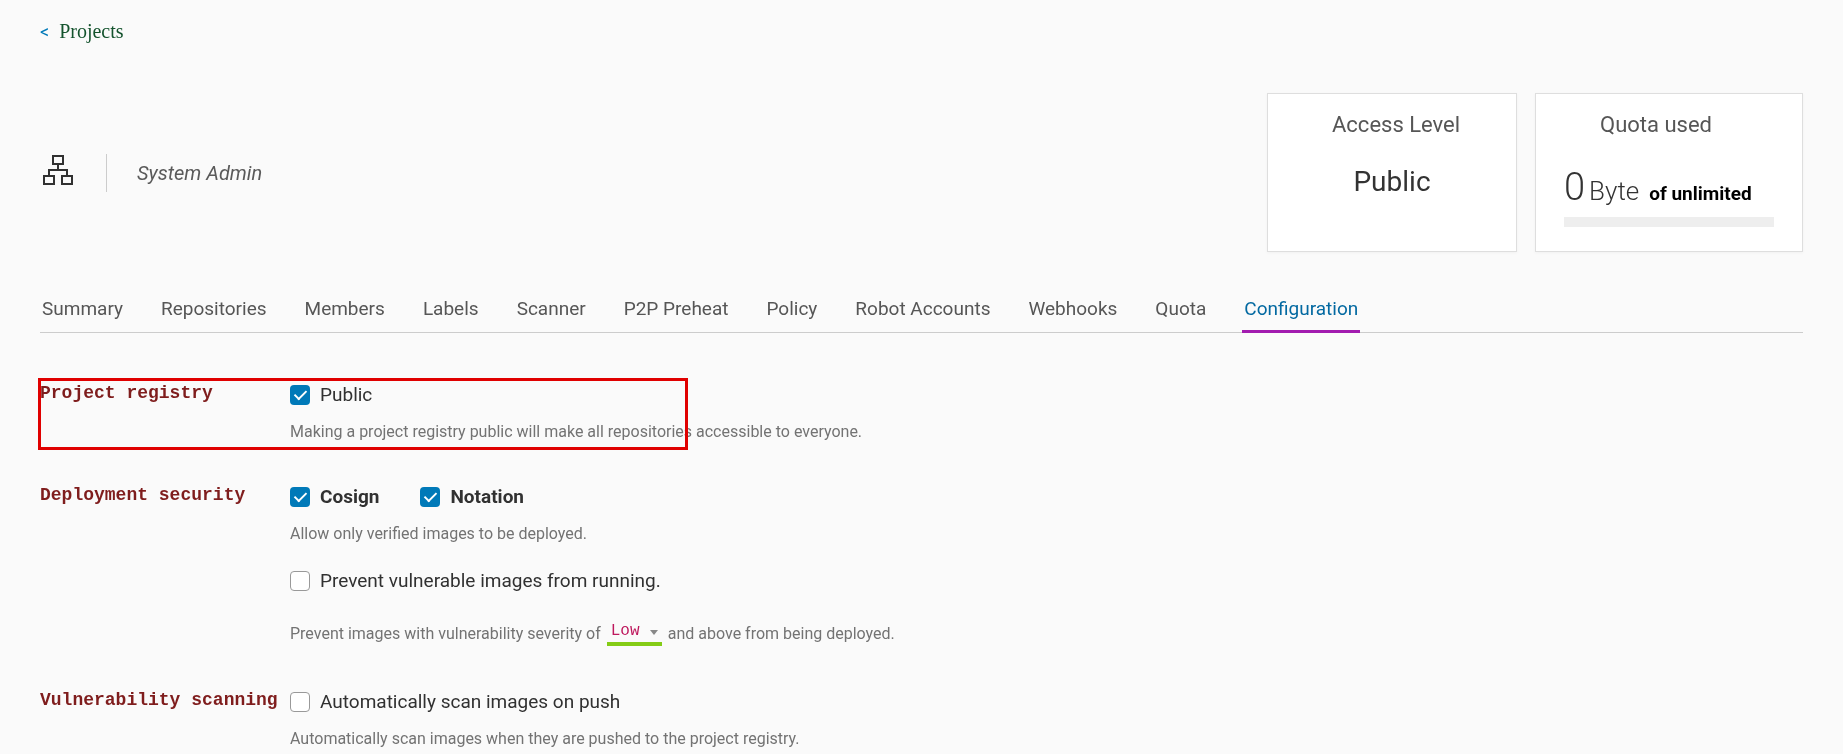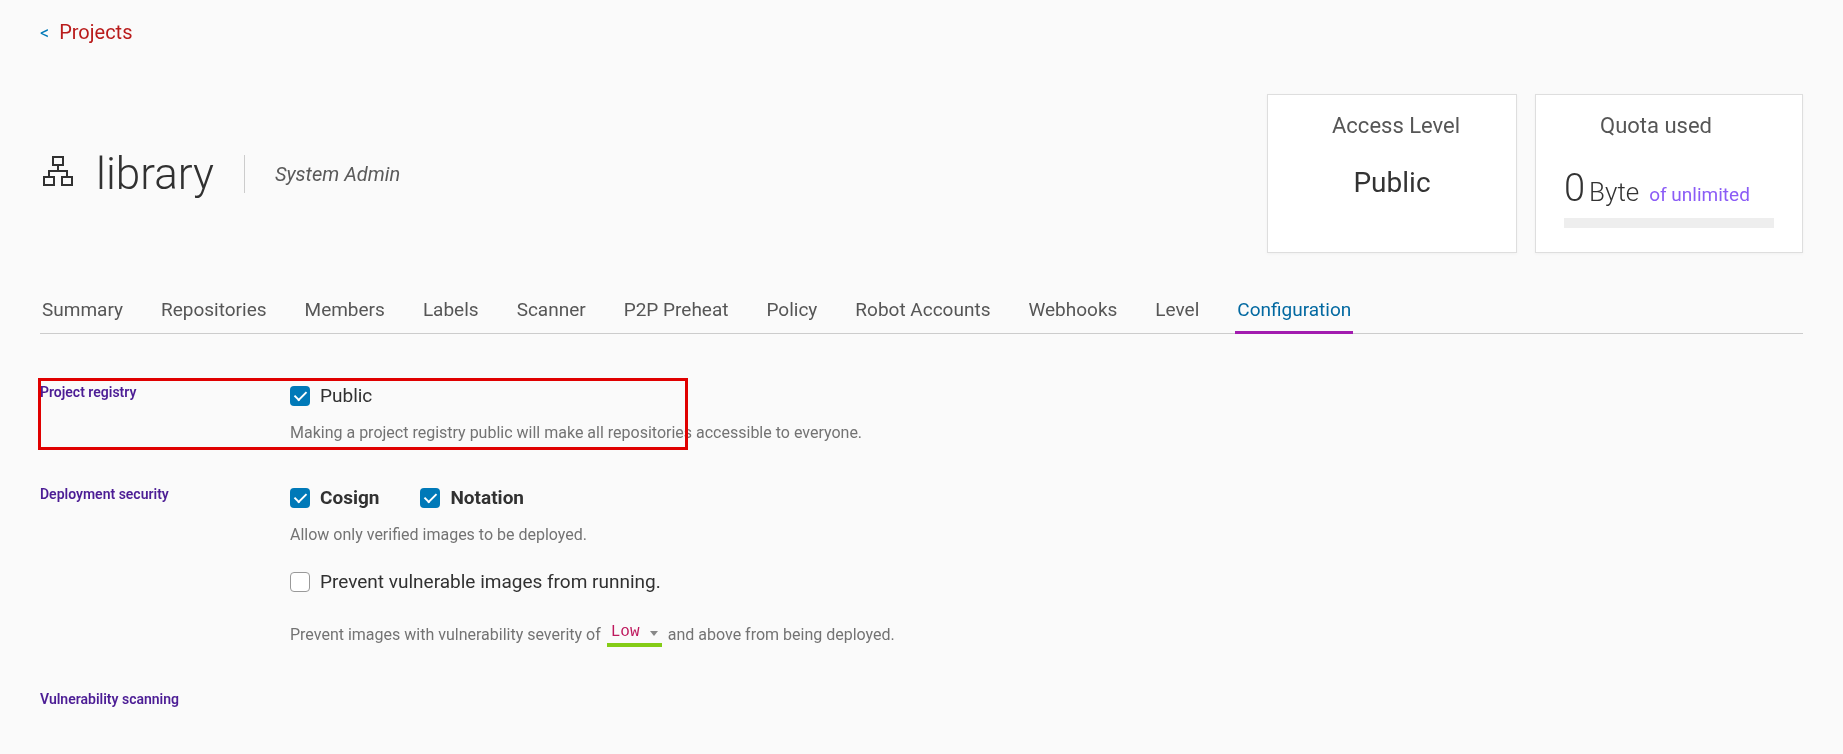--- a/index.html
+++ b/index.html
@@ -14,21 +14,21 @@
   .page { padding: 20px 40px 40px 40px; }
   .breadcrumb {
     display: flex;
     align-items: center;
     gap: 10px;
     color: #0079b8;
     font-size: 20px;
     margin-bottom: 50px;
   }
   .breadcrumb .arrow { font-size: 18px; }
-  .breadcrumb a { color: #b91c1c; text-decoration: none; }
+  .breadcrumb a { color: #14532d; text-decoration: none; font-family: Liberation Serif, serif; }
   .header-row {
     display: flex;
     align-items: center;
     justify-content: space-between;
     margin-bottom: 45px;
   }
   .title-group { display: flex; align-items: center; gap: 20px; }
   .proj-icon svg { width: 36px; height: 36px; stroke: #313131; }
   .proj-name { font-size: 44px; font-weight: 300; color: #313131; }
   .divider-v { width: 1px; height: 38px; background: #cccccc; margin: 0 10px; }
@@ -39,34 +39,34 @@
     border: 1px solid #dedede;
     box-shadow: 0 1px 3px rgba(0,0,0,0.04);
     padding: 18px 28px 24px 28px;
     min-width: 250px;
   }
   .card-title { font-size: 22px; color: #565656; margin-bottom: 28px; font-weight: 400; margin-left: 36px; }
   .access-value { font-size: 28px; text-align: center; color: #333; }
   .quota-line { display: flex; align-items: baseline; gap: 4px; }
   .quota-num { font-size: 38px; font-weight: 300; color: #333; }
   .quota-unit { font-size: 26px; font-weight: 300; color: #333; }
-  .quota-of { font-size: 19px; color: #8b5cf6; margin-left: 6px; font-weight: 400; }
+  .quota-of { font-size: 19px; color: #000000; margin-left: 6px; font-weight: 700; }
   .quota-bar { height: 10px; width: 210px; background: #eee; margin-top: 8px; }
   .tabs {
     display: flex;
     gap: 34px;
     border-bottom: 1px solid #ccc;
     font-size: 19px;
     color: #565656;
   }
   .tab { padding: 0 2px 10px 2px; cursor: pointer; }
   .tab.active { color: #0369a1; border-bottom: 3px solid #a21caf; margin-bottom: -1px; }
   .config { padding-top: 50px; display: flex; flex-direction: column; gap: 44px; }
   .config-row { display: flex; align-items: flex-start; }
-  .config-label { width: 250px; font-size: 14px; font-weight: 600; color: #4c1d95; padding-top: 0px; }
+  .config-label { width: 250px; font-size: 18px; font-weight: 600; color: #7f1d1d; padding-top: 0px; font-family: Liberation Mono, monospace; }
   .config-body { flex: 1; }
   .cb-line { display: flex; align-items: center; gap: 10px; margin-bottom: 16px; }
   .cb-group { display: flex; gap: 41px; font-weight: bold; }
   .cb {
     width: 20px; height: 20px; border-radius: 4px;
     display: inline-flex; align-items: center; justify-content: center;
     flex-shrink: 0;
   }
   .cb.checked { background: #0079b8; }
   .cb.checked::after {
@@ -119,21 +119,20 @@
   <div class="header-row">
     <div class="title-group">
       <span class="proj-icon">
         <svg viewBox="0 0 36 36" fill="none" stroke-width="2">
           <rect x="13" y="3" width="10" height="8"></rect>
           <rect x="4" y="23" width="10" height="8"></rect>
           <rect x="22" y="23" width="10" height="8"></rect>
           <path d="M18 11 V17 M9 23 V17 H27 V23"></path>
         </svg>
       </span>
-      <span class="proj-name">library</span>
       <span class="divider-v"></span>
       <span class="role">System Admin</span>
     </div>
     <div class="cards">
       <div class="card">
         <div class="card-title">Access Level</div>
         <div class="access-value">Public</div>
       </div>
       <div class="card">
         <div class="card-title">Quota used</div>
@@ -150,21 +149,21 @@
   <div class="tabs" id="tabs">
       <span class="tab">Summary</span>
       <span class="tab">Repositories</span>
       <span class="tab">Members</span>
       <span class="tab">Labels</span>
       <span class="tab">Scanner</span>
       <span class="tab">P2P Preheat</span>
       <span class="tab">Policy</span>
       <span class="tab">Robot Accounts</span>
       <span class="tab">Webhooks</span>
-      <span class="tab">Level</span>
+      <span class="tab">Quota</span>
       <span class="tab active">Configuration</span>
     </div>
 
   <div class="config">
 
     <div class="config-row">
       <div class="config-label">Project registry</div>
       <div class="config-body">
         <div class="cb-line">
           <span class="cb checked"></span>
@@ -203,19 +202,26 @@
               </select>
             </span>
             <span>and above from being deployed.</span>
           </div>
         </div>
       </div>
     </div>
 
     <div class="config-row">
       <div class="config-label">Vulnerability scanning</div>
+      <div class="config-body">
+        <div class="cb-line">
+          <span class="cb unchecked"></span>
+          <span class="cb-label">Automatically scan images on push</span>
+        </div>
+        <div class="help">Automatically scan images when they are pushed to the project registry.</div>
+      </div>
     </div>
 
   </div>
 
 </div>
 
 <div class="highlight-box"></div>
 
 </body></html>

